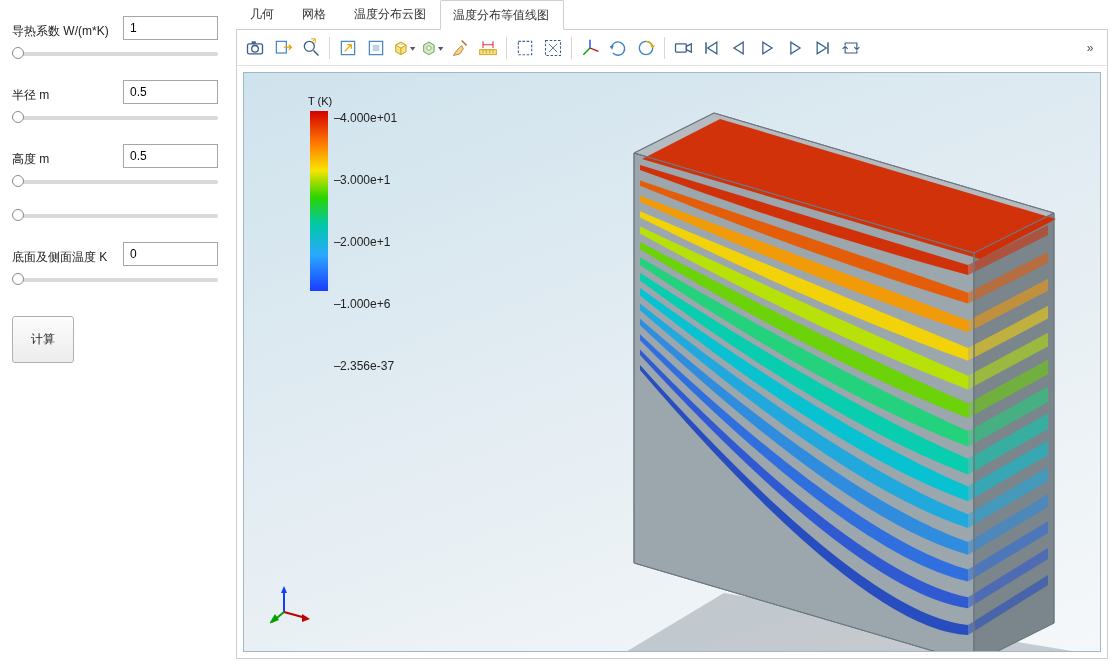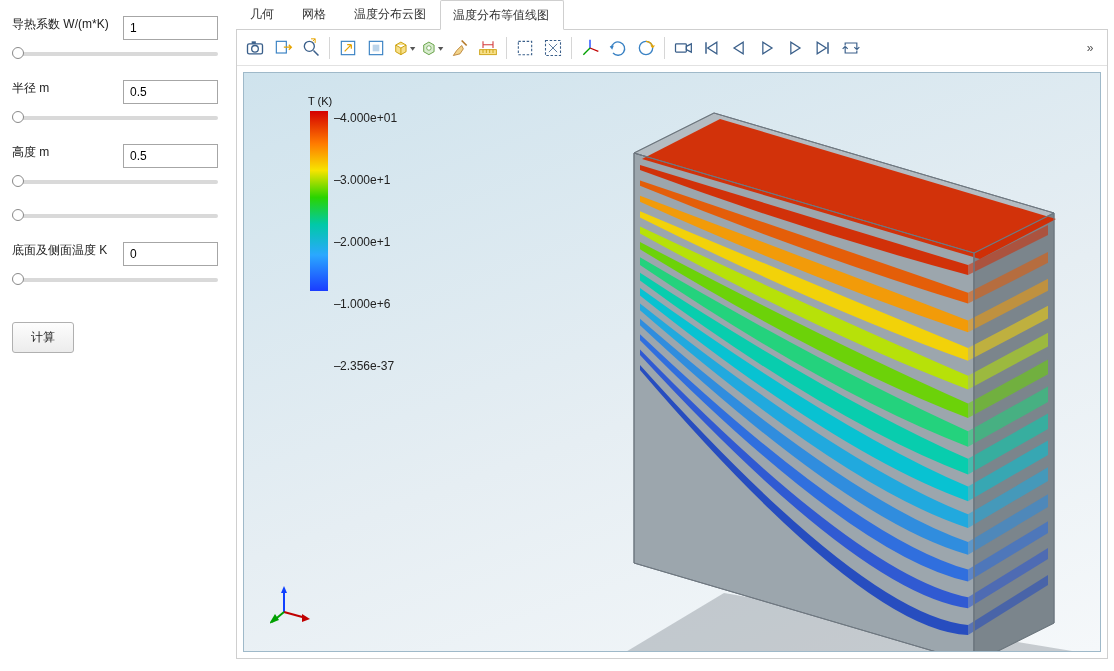--- a/index.html
+++ b/index.html
@@ -1,25 +1,25 @@
 <!DOCTYPE html>
 <html><head>
 <meta charset="utf-8">
 <style>
   *{box-sizing:border-box;margin:0;padding:0;font-family:"Microsoft YaHei",Arial,sans-serif;font-size:12px;}
   body{background:#fff;display:flex;width:1114px;height:671px;overflow:hidden;}
   
   .sidebar{width:230px;padding:16px 12px;}
-  .param-row{margin-bottom:6px;display:flex;align-items:flex-start;}
+  .param-row{margin-bottom:6px;display:flex;align-items:flex-end;}
   .param-label{flex:1;color:#222;}
   .param-input{width:95px;height:24px;border:1px solid #a6a6a6;padding:2px 6px;font-size:12px;}
   .slider-wrap{margin-bottom:18px;position:relative;height:16px;}
   .slider-track{position:absolute;left:0;right:0;top:6px;height:4px;background:#d9d9d9;border-radius:2px;}
   .slider-thumb{position:absolute;top:1px;width:12px;height:12px;background:#fff;border:1px solid #8a8a8a;border-radius:50%;}
-  .compute-btn{margin-top:16px;display:inline-block;padding:6px 18px;background:linear-gradient(#fdfdfd,#ececec);border:1px solid #b0b0b0;border-radius:3px;cursor:pointer;color:#222;}
+  .compute-btn{margin-top:10px;display:inline-block;padding:14px 18px;background:linear-gradient(#fdfdfd,#ececec);border:1px solid #b0b0b0;border-radius:3px;cursor:pointer;color:#222;}
   
   .main{flex:1;display:flex;flex-direction:column;padding:0 6px 12px 6px;}
   .tabs{display:flex;height:30px;border-bottom:1px solid #cfcfcf;}
   .tab{padding:6px 14px;color:#333;cursor:pointer;}
   .tab.active{border:1px solid #cfcfcf;border-bottom:1px solid #fff;background:#fff;border-radius:2px 2px 0 0;margin-bottom:-1px;padding-left:12px;}
   .viewer{flex:1;border:1px solid #cfcfcf;border-top:none;display:flex;flex-direction:column;background:#fff;}
   .toolbar{height:36px;border-bottom:1px solid #e2e2e2;display:flex;align-items:center;padding:0 6px;gap:4px;}
   .tb-btn{width:24px;height:24px;display:flex;align-items:center;justify-content:center;cursor:pointer;border-radius:3px;}
   .tb-sep{width:1px;height:22px;background:#d6d6d6;margin:0 2px;}
   .tb-overflow{margin-left:auto;width:22px;text-align:center;color:#555;cursor:pointer;}

